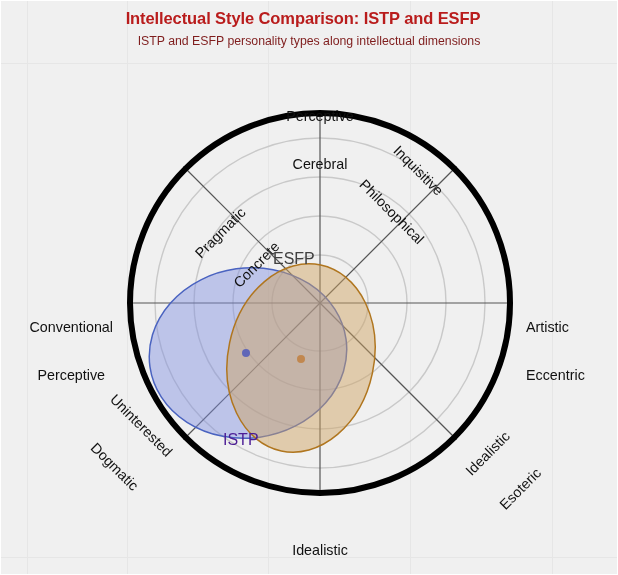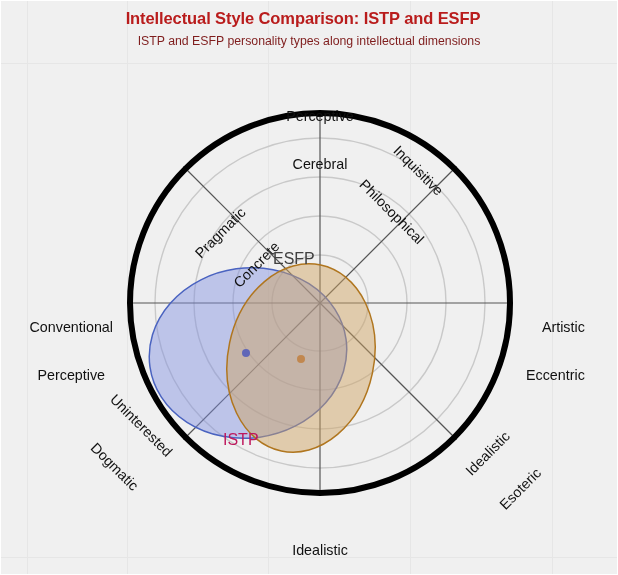--- a/index.html
+++ b/index.html
@@ -144,21 +144,21 @@
   <div class="axis-label" style="left:319px; top:74px; transform:translateX(-50%); text-align:center;">
     <div>Perceptive</div>
     <div>Cerebral</div>
   </div>
 
   <div class="axis-label" style="left:424px; top:118px; transform:rotate(45deg); transform-origin:0 0; text-align:left;">
     <div>Inquisitive</div>
     <div>Philosophical</div>
   </div>
 
-  <div class="axis-label" style="left:525px; top:285px; text-align:right;">
+  <div class="axis-label" style="left:525px; top:285px; text-align:left;">
     <div>Artistic</div>
     <div>Eccentric</div>
   </div>
 
   <div class="axis-label" style="left:438px; top:443px; transform:rotate(-45deg); transform-origin:0 0; text-align:left;">
     <div>Idealistic</div>
     <div>Esoteric</div>
   </div>
 
   <div class="axis-label" style="left:319px; top:508px; transform:translateX(-50%); text-align:center;">
@@ -176,15 +176,15 @@
     <div>Perceptive</div>
   </div>
 
   <div class="axis-label" style="left:213px; top:180px; transform:rotate(-45deg) translateX(-100%); transform-origin:0 0; text-align:right;">
     <div>Pragmatic</div>
     <div>Concrete</div>
   </div>
 
   <div class="series-label" style="left:272px; top:249px; color:#404040;">ESFP</div>
 
-  <div class="series-label" style="left:222px; top:430px; color:#be185d;text-align:center;">ISTP</div>
+  <div class="series-label" style="left:222px; top:430px; color:#4c1d95;text-align:center;">ISTP</div>
 
 </div>
 
 </body></html>

